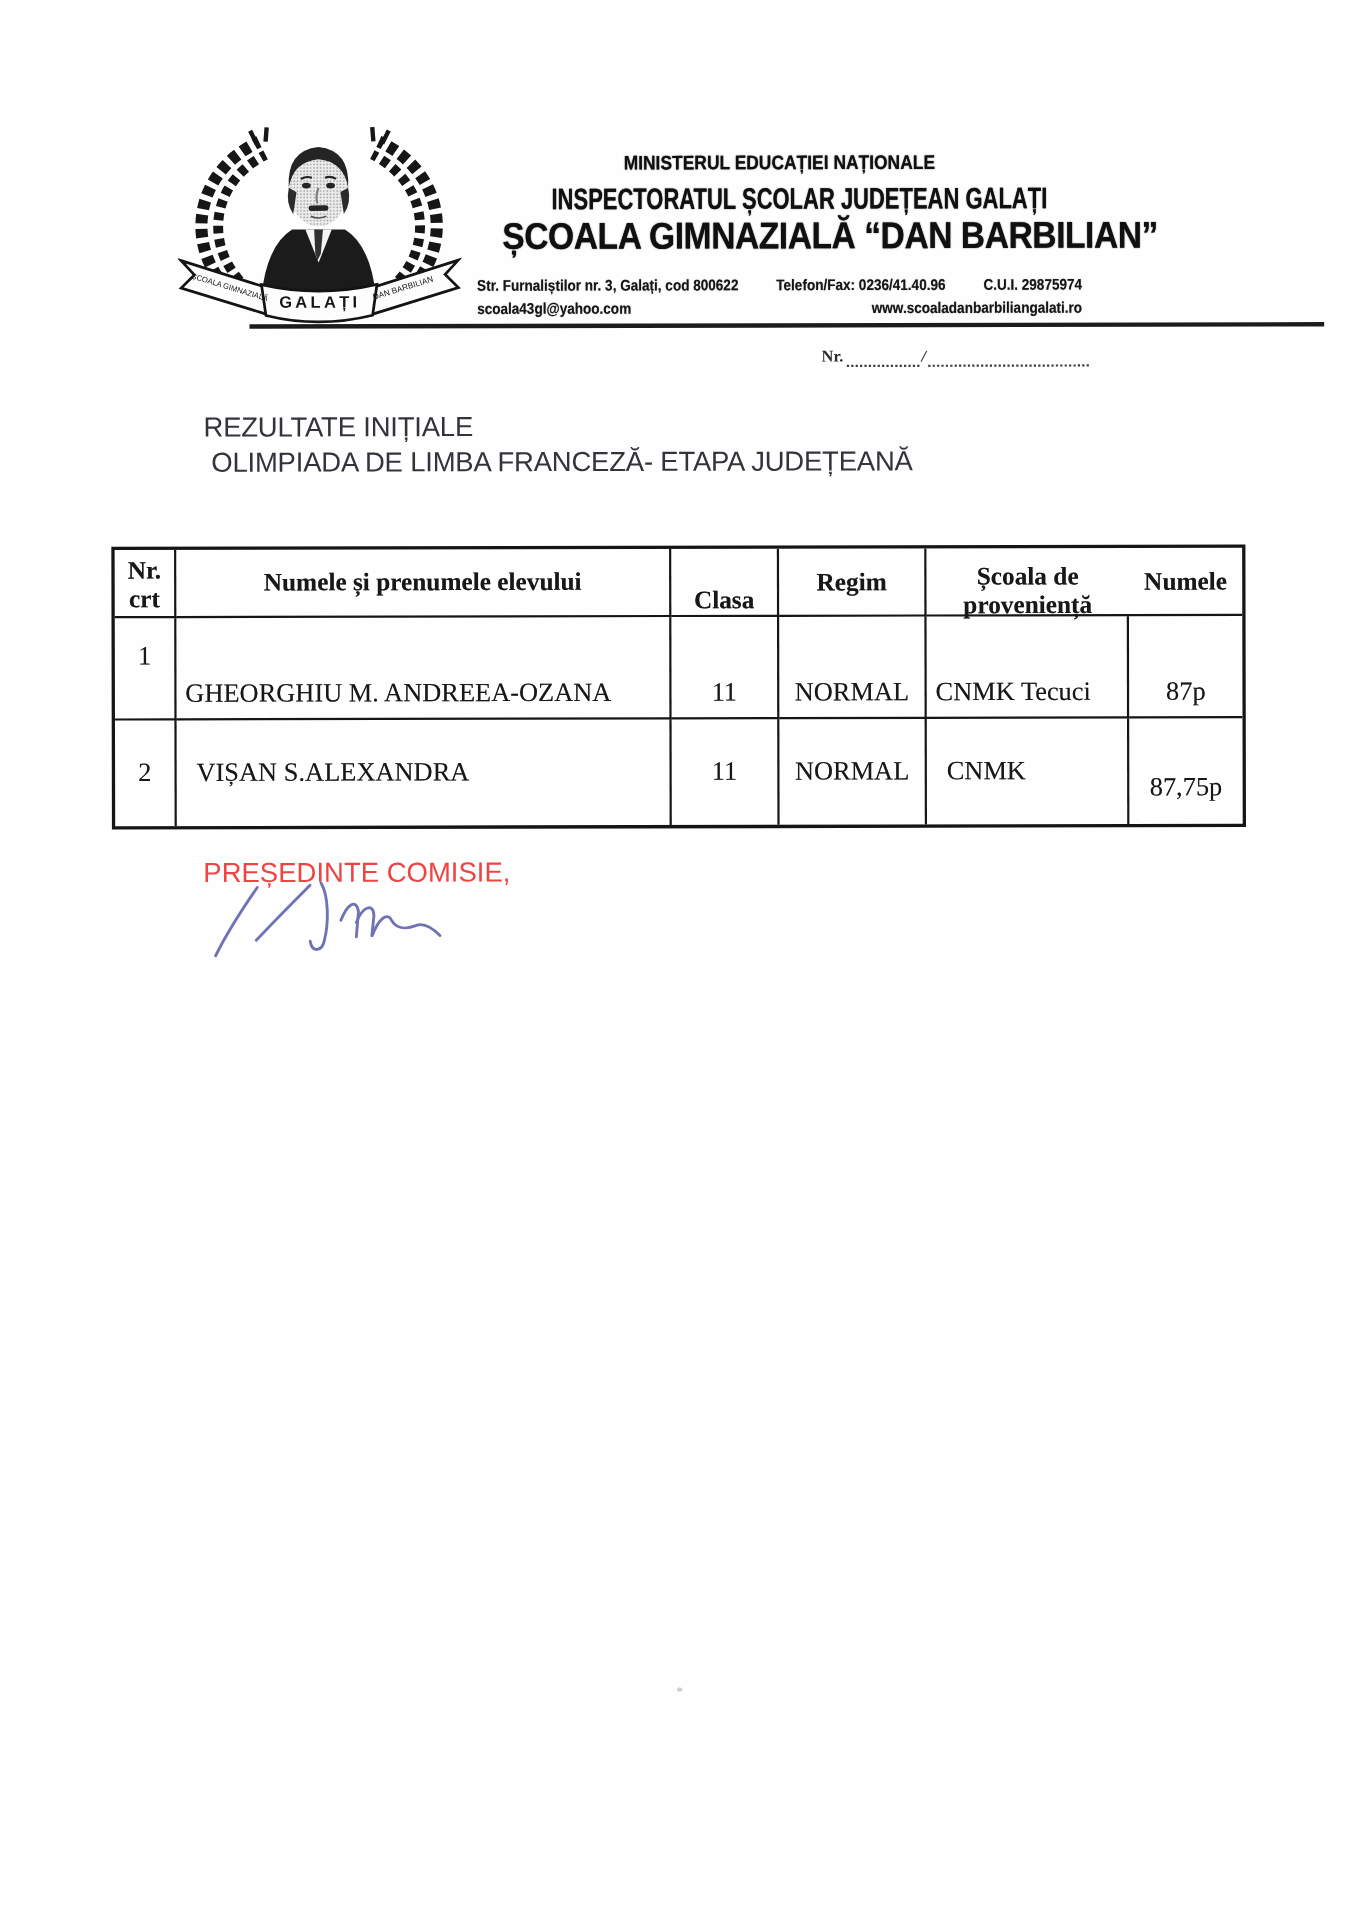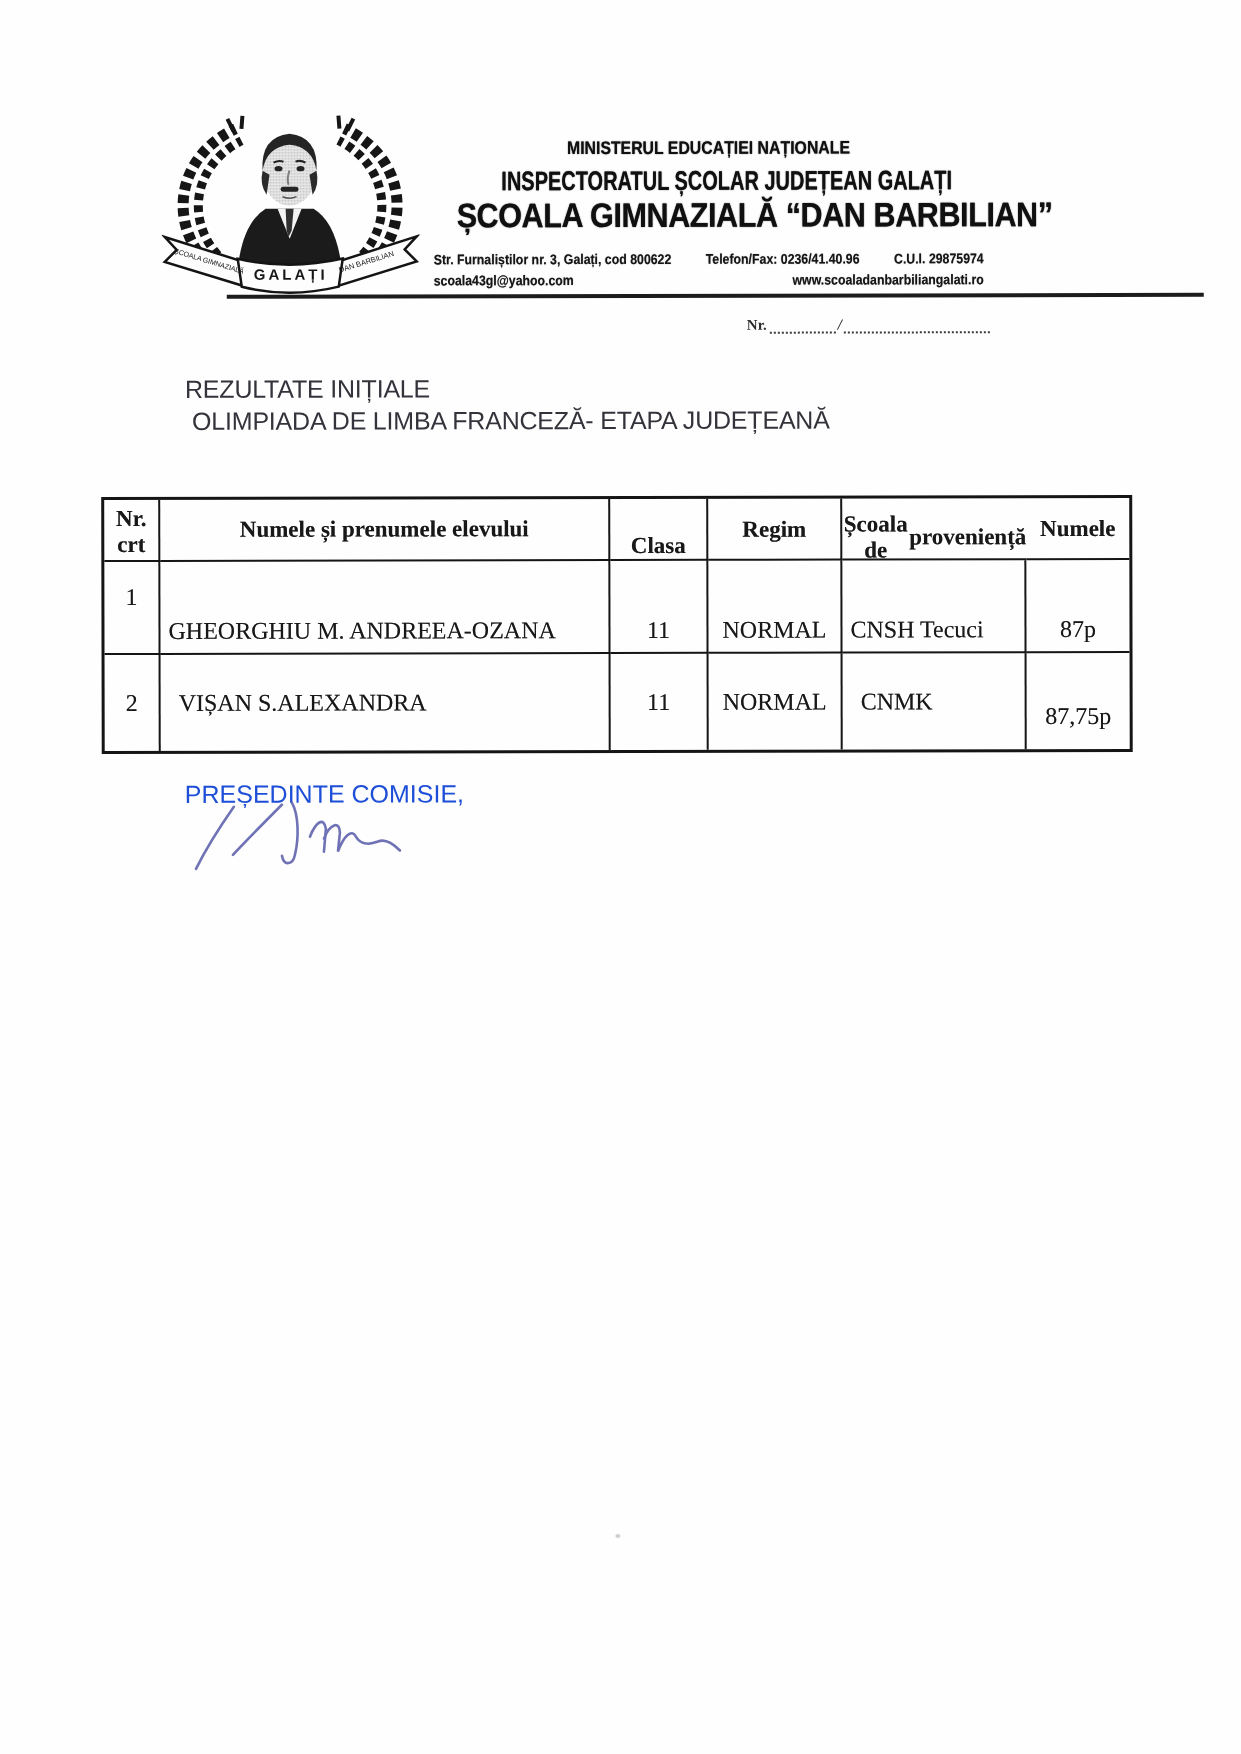--- a/index.html
+++ b/index.html
@@ -49,21 +49,21 @@
   .hcell{height:62px;font-weight:bold;font-size:23px;line-height:26px;}
   .r1{height:93px;font-size:24px;}
   .r2{height:96px;font-size:24px;}
   .c-center{justify-content:center;align-items:center;text-align:center;}
   .c-top{justify-content:center;align-items:flex-start;padding-top:18px;text-align:center;}
   .c-bottom-left{align-items:flex-end;padding:0 0 8px 8px;}
   .c-bottom-center{align-items:flex-end;justify-content:center;padding-bottom:8px;}
   .c-mid-left{align-items:center;padding-left:18px;}
 
   
-  .sig-label{position:absolute;left:185px;top:779px;color:#1d4ed8;font-size:25px;white-space:nowrap;}
+  .sig-label{position:absolute;left:185px;top:779px;color:#ef4444;font-size:25px;white-space:nowrap;}
   .sig-svg{position:absolute;left:188px;top:794px;}
 
   .speck{position:absolute;left:614px;top:1534px;width:5px;height:4px;border-radius:50%;
     background:#c4c4c4;opacity:.8;}
 
   
   .logo{position:absolute;left:163px;top:112px;}
 </style>
 </head>
 <body>
@@ -142,31 +142,31 @@
 
     <div class="results-table">
 
       <div class="cell hcell c-top" style="flex-direction:column;align-items:center;padding-top:4px;">
         <span>Nr.</span>
         <span>crt</span>
       </div>
       <div class="cell hcell c-center">Numele și prenumele elevului</div>
       <div class="cell hcell c-center" style="align-items:flex-end;padding-bottom:0;">Clasa</div>
       <div class="cell hcell c-top">Regim</div>
-      <div class="cell hcell c-top no-right" style="flex-direction:row;align-items:center;">
+      <div class="cell hcell c-top no-right" style="flex-direction:column;align-items:center;">
         <span>Școala de</span>
         <span>proveniență</span>
       </div>
       <div class="cell hcell c-top last-col">Numele</div>
 
       <div class="cell r1 c-center" style="align-items:flex-start;padding-top:22px;">1</div>
       <div class="cell r1 c-bottom-left">GHEORGHIU M. ANDREEA-OZANA</div>
       <div class="cell r1 c-bottom-center">11</div>
       <div class="cell r1 c-bottom-center">NORMAL</div>
-      <div class="cell r1 c-bottom-left">CNSH Tecuci</div>
+      <div class="cell r1 c-bottom-left">CNMK Tecuci</div>
       <div class="cell r1 c-bottom-center last-col">87p</div>
 
       <div class="cell r2 c-center last-row">2</div>
       <div class="cell r2 c-mid-left last-row">VIȘAN S.ALEXANDRA</div>
       <div class="cell r2 c-center last-row">11</div>
       <div class="cell r2 c-center last-row">NORMAL</div>
       <div class="cell r2 c-mid-left last-row">CNMK</div>
       <div class="cell r2 c-bottom-center last-col last-row" style="padding-bottom:19px;font-family:Liberation Serif, serif;">87,75p</div>
     </div>
 

